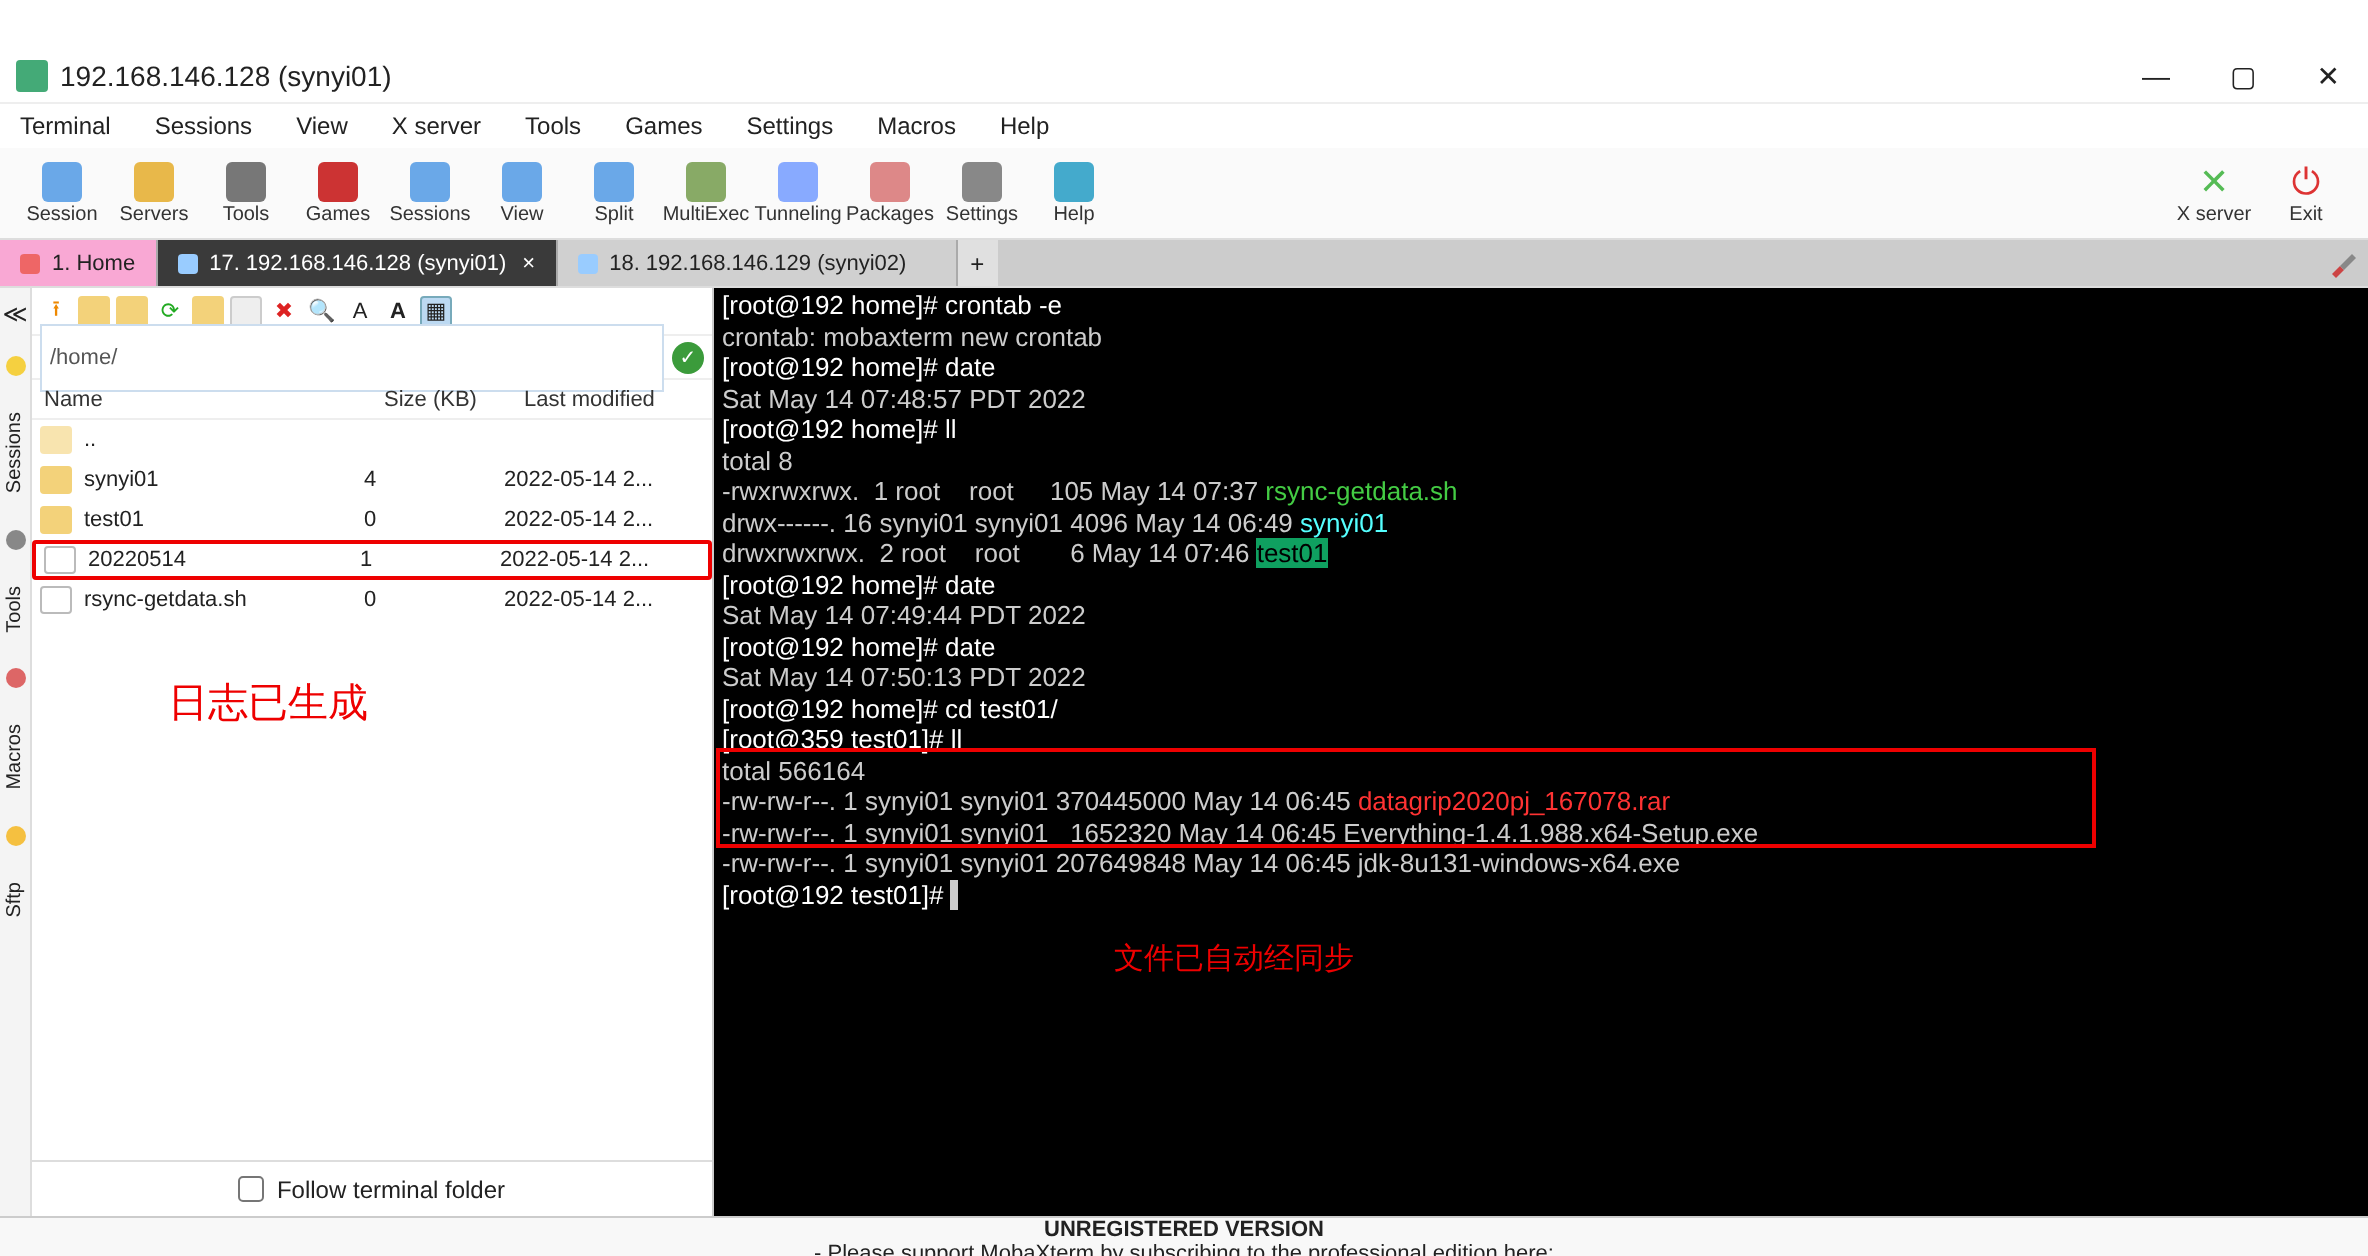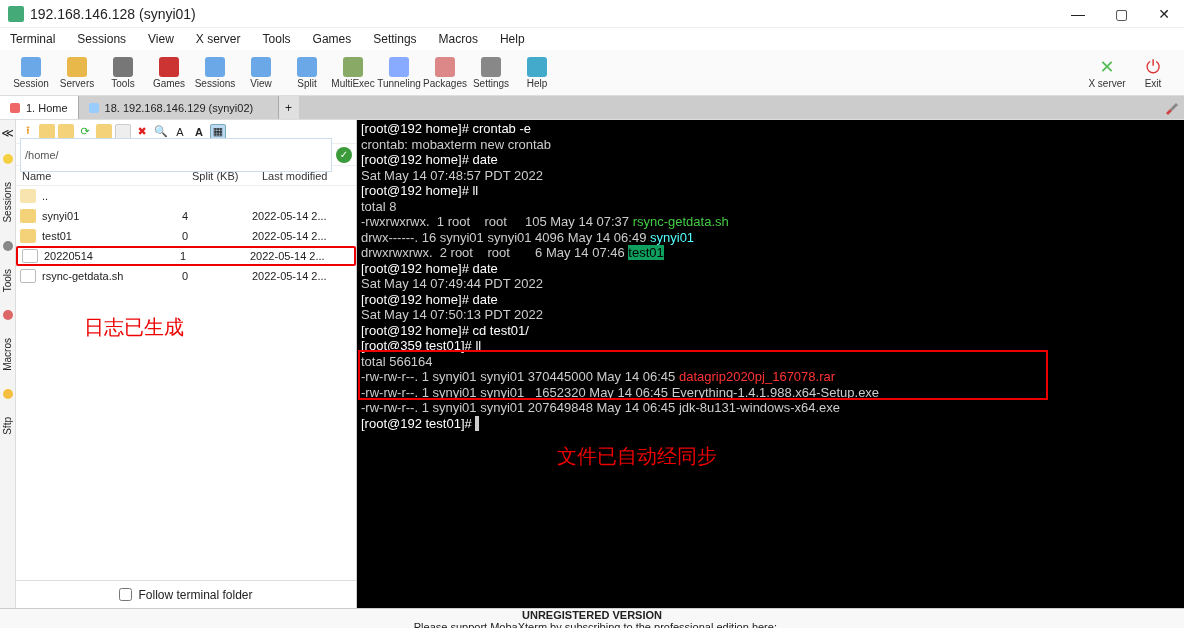--- a/index.html
+++ b/index.html
@@ -1,33 +1,33 @@
 <!DOCTYPE html>
 <html><head>
 <meta charset="utf-8">
 <style>
 * { box-sizing: border-box; margin: 0; padding: 0; font-family: "Segoe UI", Tahoma, sans-serif; }
 body { width: 1184px; height: 628px; overflow: hidden; background: #fff; display: flex; flex-direction: column; font-size: 12px; color: #222; }
-.titlebar { height: 28px; display: flex; align-items: center; padding: 0 8px; border-bottom: 1px solid #eee; }
+.titlebar { height: 28px; display: flex; align-items: center; padding: 0 8px; border-bottom: 1px solid #eee; margin-top: 24px; }
 .titlebar-icon { width: 16px; height: 16px; background: #4a7; border-radius: 2px; margin-right: 6px; }
 .title-text { font-size: 14px; }
 .win-controls { margin-left: auto; display: flex; gap: 18px; font-size: 14px; }
 .win-controls span { cursor: pointer; padding: 0 6px; }
 .menubar { height: 22px; display: flex; align-items: center; gap: 22px; padding: 0 10px; font-size: 12px; color: #222; }
 .menubar span { cursor: pointer; }
 .toolbar { height: 46px; display: flex; align-items: center; padding: 2px 8px; border-bottom: 1px solid #ddd; background: #fafafa; }
 .tb-btn { display: flex; flex-direction: column; align-items: center; width: 46px; font-size: 10px; color: #333; cursor: pointer; }
 .tb-btn .ico { width: 20px; height: 20px; border-radius: 3px; margin-bottom: 1px; }
 .toolbar-right { margin-left: auto; display: flex; }
 .qc-row { height: 24px; display: flex; align-items: center; border-bottom: 1px solid #ddd; }
 .qc-input { flex: 0 0 357px; height: 100%; border: none; padding: 0 10px; font-size: 12px; color: #888; outline: none; font-style: italic; }
 .tabs { flex: 1; height: 100%; display: flex; background: #ccc; align-items: stretch; position: relative; }
 .tab { display: flex; align-items: center; padding: 0 10px; font-size: 11px; gap: 6px; cursor: pointer; background: #d0d0d0; border-right: 1px solid #aaa; min-width: 200px; }
 .tab.active { background: #3a3a3a; color: #fff; }
-.tab.home { min-width: 70px; background: #ffffff; }
+.tab.home { min-width: 70px; background: #f9a8d4; }
 .tab .dot { width: 10px; height: 10px; border-radius: 2px; }
 .tab .close { margin-left: auto; }
 .tab-add { width: 20px; display:flex; align-items:center; justify-content:center; background:#e0e0e0; cursor:pointer; }
 .paint { position:absolute; right:4px; top:3px; width:16px; height:16px; cursor:pointer; }
 .main { flex: 1; display: flex; min-height: 0; }
 .sidebar-grip { width: 16px; background: #f4f4f4; border-right: 1px solid #ddd; display: flex; flex-direction: column; align-items: center; padding-top: 6px; gap: 14px; font-size: 10px; }
 .sidebar-grip .vtab { writing-mode: vertical-rl; transform: rotate(180deg); cursor: pointer; padding: 4px 0;}
 .sidebar-grip .sico { width:10px; height:10px; border-radius:50%; }
 .filepane { width: 341px; border-right: 1px solid #ccc; display: flex; flex-direction: column; background: #fff; }
 .fp-toolbar { height: 24px; display: flex; align-items: center; gap: 3px; padding: 0 4px; border-bottom: 1px solid #eee; }
@@ -149,20 +149,25 @@
       </div>
     </div>
 </div>
 
 <div class="qc-row">
   <div class="tabs">
     <div class="tab home">
         <span class="dot" style="background:#e66"></span>
         <span>1. Home</span>
       </div>
+    <div class="tab active">
+        <span class="dot" style="background:#9cf"></span>
+        <span>17. 192.168.146.128 (synyi01)</span>
+        <span class="close">×</span>
+      </div>
     <div class="tab">
         <span class="dot" style="background:#9cf"></span>
         <span>18. 192.168.146.129  (synyi02)</span>
       </div>
     <div class="tab-add">+</div>
     <svg class="paint" viewBox="0 0 16 16">
         <path d="M2 14 L6 10 L8 12 L4 16 Z" fill="#c44"></path>
         <path d="M6 10 L12 4 L14 6 L8 12 Z" fill="#888"></path>
       </svg>
   </div>
@@ -196,21 +201,21 @@
           <b>A</b>
         </span>
       <span style="background:#bcd9f2;border:1px solid #7ab">▦</span>
     </div>
     <div class="fp-path">
       <input value="/home/" style="">
       <span class="fp-check">✓</span>
     </div>
     <div class="fp-head">
       <div class="col-name">Name</div>
-      <div class="col-size">Split (KB)</div>
+      <div class="col-size">Size (KB)</div>
       <div class="col-mod">Last modified</div>
     </div>
     <div class="fp-list" id="fp-list">
       <div class="fp-row">
           <div class="fico" style="background:#f3d27a;opacity:.6"></div>
           <div class="rname">..</div>
           <div class="rsize"></div>
           <div class="rmod"></div>
         </div>
         <div class="fp-row">
@@ -258,21 +263,21 @@
 <span class="">Sat May 14 07:49:44 PDT 2022</span>
 <span class="p">[root@192 home]# date</span>
 <span class="">Sat May 14 07:50:13 PDT 2022</span>
 <span class="p">[root@192 home]# cd test01/</span>
 <span class="p">[root@359 test01]# ll</span>
 <span class="">total 566164</span>
 <span class="">-rw-rw-r--. 1 synyi01 synyi01 370445000 May 14 06:45 </span><span class="rd">datagrip2020pj_167078.rar</span>
 <span class="">-rw-rw-r--. 1 synyi01 synyi01   1652320 May 14 06:45 Everything-1.4.1.988.x64-Setup.exe</span>
 <span class="">-rw-rw-r--. 1 synyi01 synyi01 207649848 May 14 06:45 jdk-8u131-windows-x64.exe</span>
 <span class="p">[root@192 test01]# </span><span style="background:#ccc"> </span>
-<div class="term-box" style="left: 1px; top: 230px; width: 690px; height: 49.5px;"></div><div style="position: absolute; left: 200px; top: 329.15px; color: rgb(238, 0, 0); font-size: 20px; font-family: sans-serif;">文件已自动经同步</div></div>
+<div class="term-box" style="left: 1px; top: 230px; width: 690px; height: 49.5px;"></div><div style="position: absolute; left: 200px; top: 329.15px; color: rgb(238, 0, 0); font-size: 15px; font-family: sans-serif;">文件已自动经同步</div></div>
 </div>
 
 <div class="status">
   <b>UNREGISTERED VERSION</b>
   <span> -  Please support MobaXterm by subscribing to the professional edition here:  </span>
   <a href="#">http://mobaxterm.mobatek.net</a>
   <span class="watermark">CSDN @原来是大表哥</span>
 </div>
 
 </body></html>

